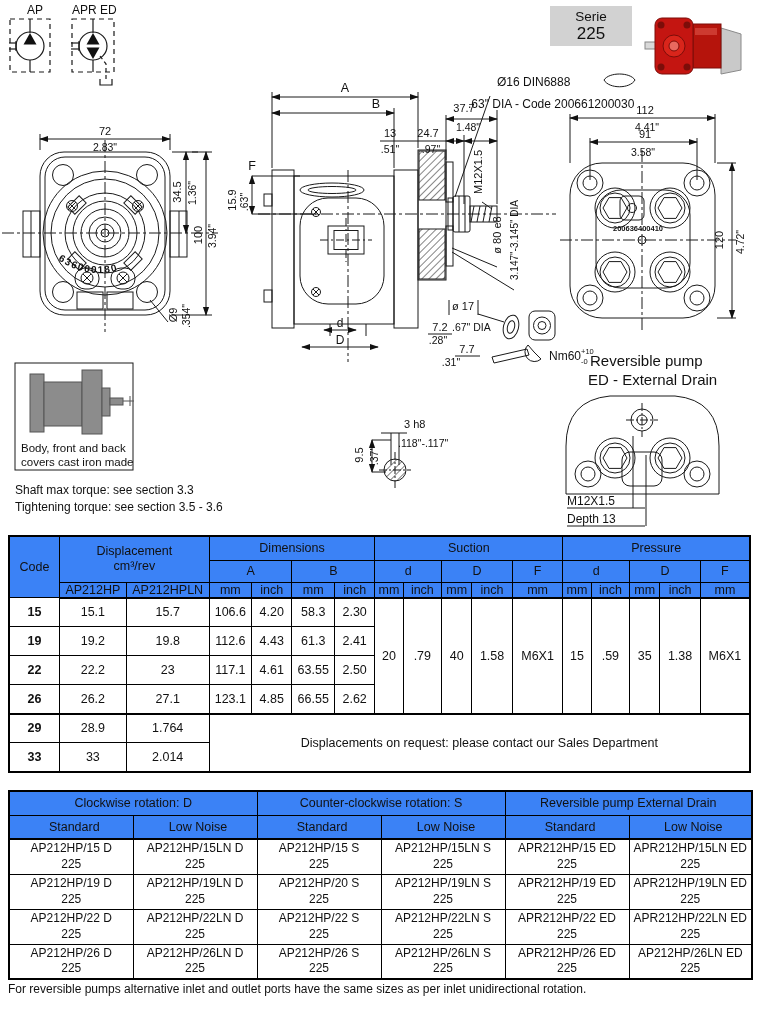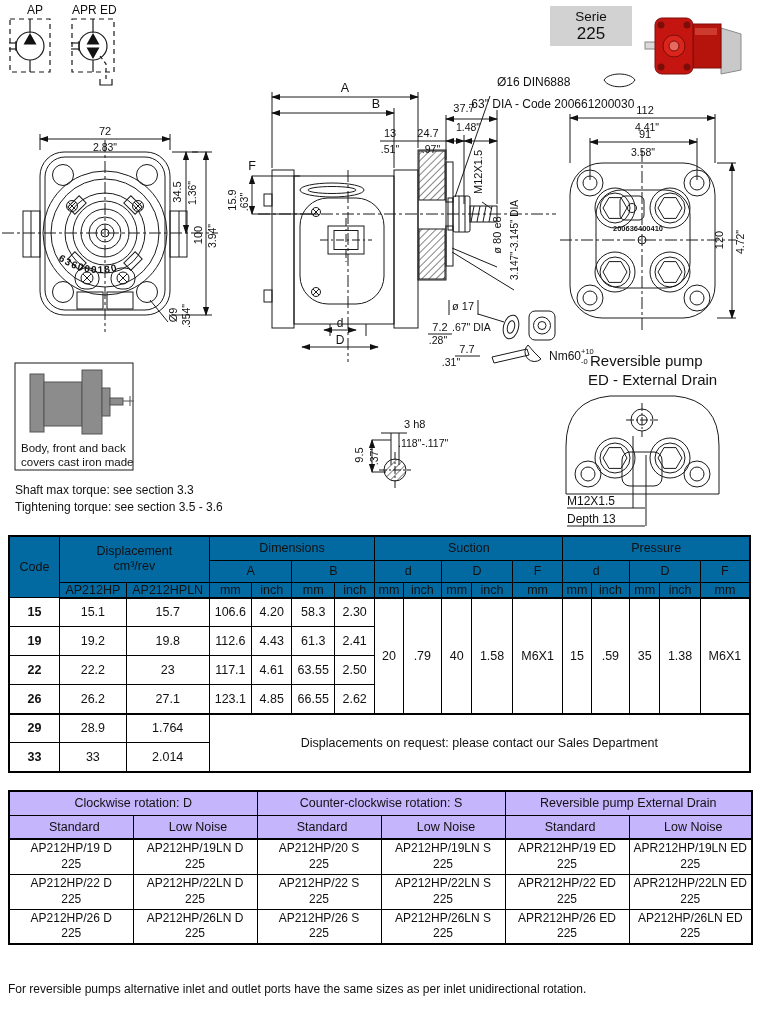--- a/index.html
+++ b/index.html
@@ -2,32 +2,32 @@
 <html><head>
 <meta charset="utf-8">
 <style>
   html,body{margin:0;padding:0;background:#fff;}
   .sheet{position:relative;width:759px;height:1025px;background:#fff;overflow:hidden;
          font-family:"Liberation Sans",sans-serif;color:#111;}
   .sheet svg{position:absolute;left:0;top:0;font-family:"Liberation Sans",sans-serif;}
   table.tbl{position:absolute;border-collapse:collapse;table-layout:fixed;background:#fff;}
   .tbl th,.tbl td{border:1px solid #000;text-align:center;vertical-align:middle;padding:0 2px;overflow:hidden;}
   .t1{left:8px;top:535px;width:743px;font-size:12.5px;border:2px solid #000;}
-  .t1 th{background:#0369a1;font-weight:normal;}
+  .t1 th{background:#3b82f6;font-weight:normal;}
   .t1 thead tr:nth-child(1){height:24px;}
   .t1 thead tr:nth-child(2){height:22px;}
   .t1 thead tr:nth-child(3){height:14px;}
   .t1 thead tr:nth-child(3) th{border-bottom:2px solid #000;}
   .t1 tbody tr{height:29px;margin-left:8px;}
   .t1 td.type{font-weight:bold;}
   .t1 tr.sep td{border-top:2px solid #000;}
   .t1 td.note{font-size:12.5px;border-radius:17px;}
   .t1 .two-line div{line-height:1.25;}
   .t2{left:8px;top:790px;width:743px;font-size:12px;border:2px solid #000;}
-  .t2 th{background:#c4b5fd;font-weight:normal;font-size:12.5px;}
+  .t2 th{background:#3b82f6;font-weight:normal;font-size:12.5px;}
   .t2 thead tr:nth-child(1){height:24px;}
   .t2 thead tr:nth-child(2){height:24px;}
   .t2 thead tr:nth-child(2) th{border-bottom:2px solid #000;padding-left:8px;}
   .t2 tbody tr{height:35px;}
   .t2 td{white-space:pre-line;line-height:1.3;}
   .footer-note{position:absolute;left:8px;top:982px;font-size:12px;}
 </style>
 </head>
 <body>
 
@@ -528,20 +528,34 @@
       <th>Standard</th>
       <th>Low Noise</th>
       <th>Standard</th>
       <th>Low Noise</th>
       <th>Standard</th>
       <th>Low Noise</th>
     </tr>
   </thead>
   <tbody>
     <tr>
+      <td>AP212HP/15 D
+225</td>
+      <td>AP212HP/15LN D
+225</td>
+      <td>AP212HP/15 S
+225</td>
+      <td>AP212HP/15LN S
+225</td>
+      <td>APR212HP/15 ED
+225</td>
+      <td>APR212HP/15LN ED
+225</td>
+    </tr>
+    <tr>
       <td>AP212HP/19 D
 225</td>
       <td>AP212HP/19LN D
 225</td>
       <td>AP212HP/20 S
 225</td>
       <td>AP212HP/19LN S
 225</td>
       <td>APR212HP/19 ED
 225</td>

